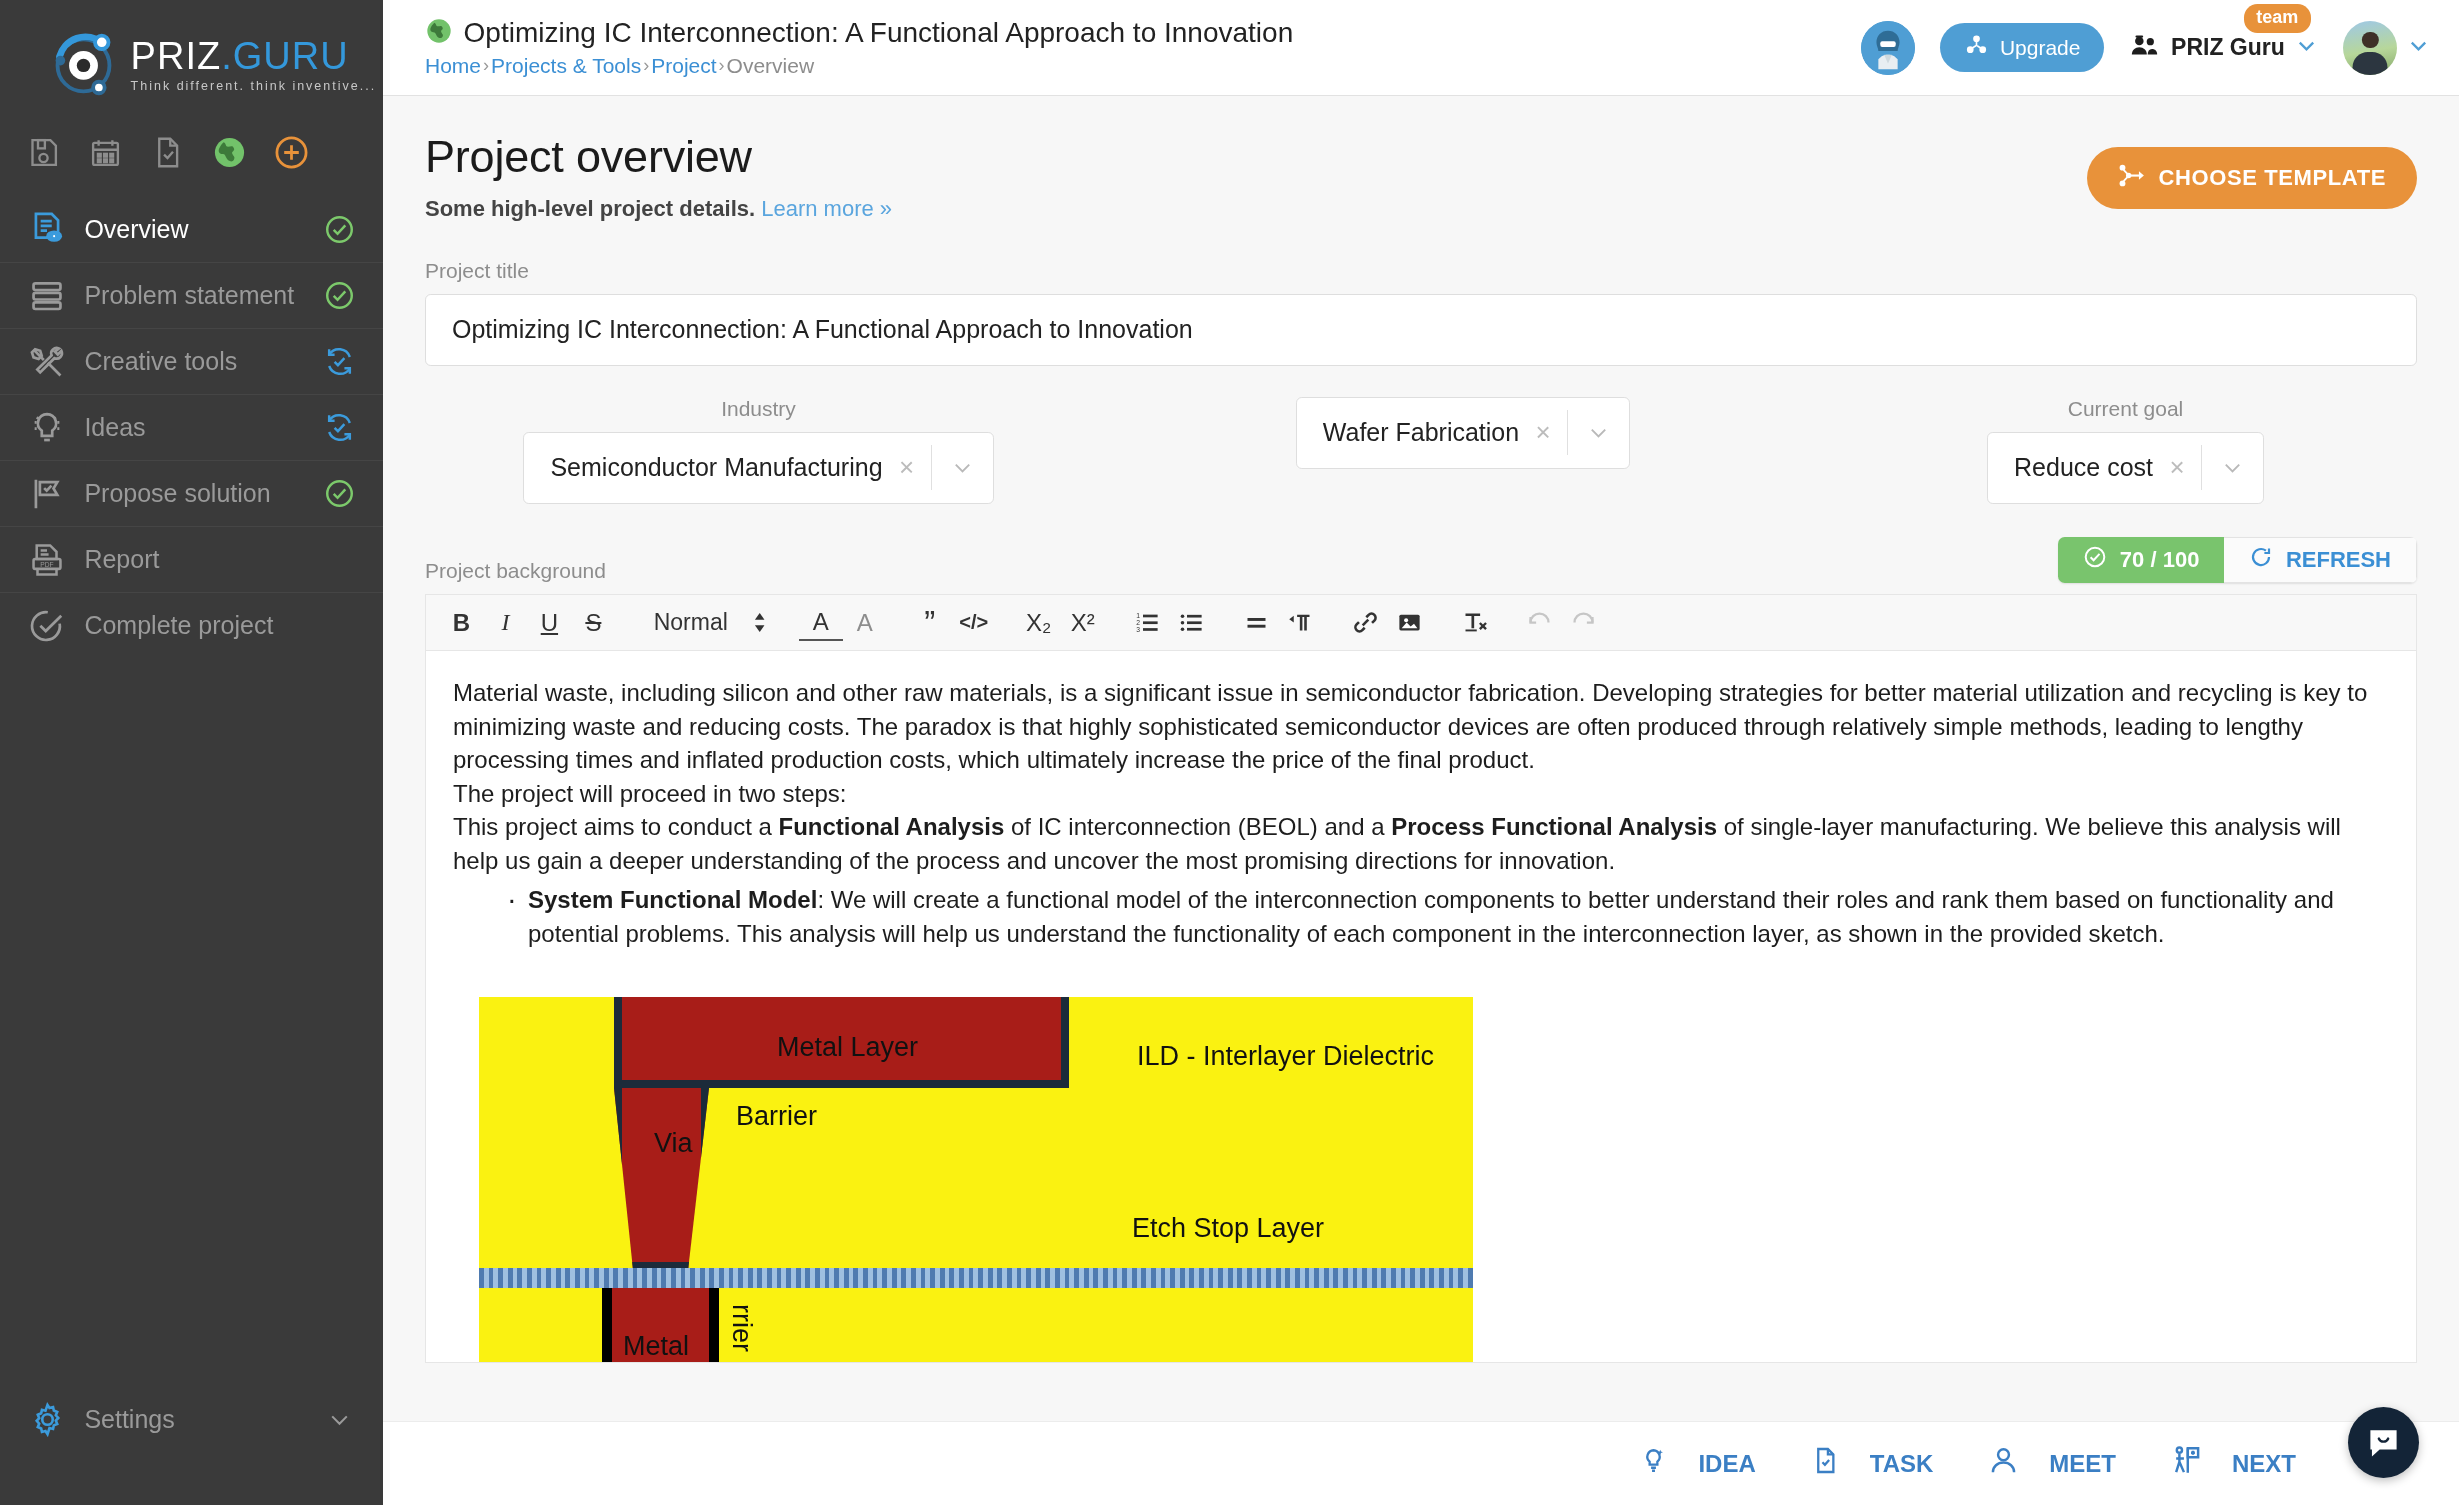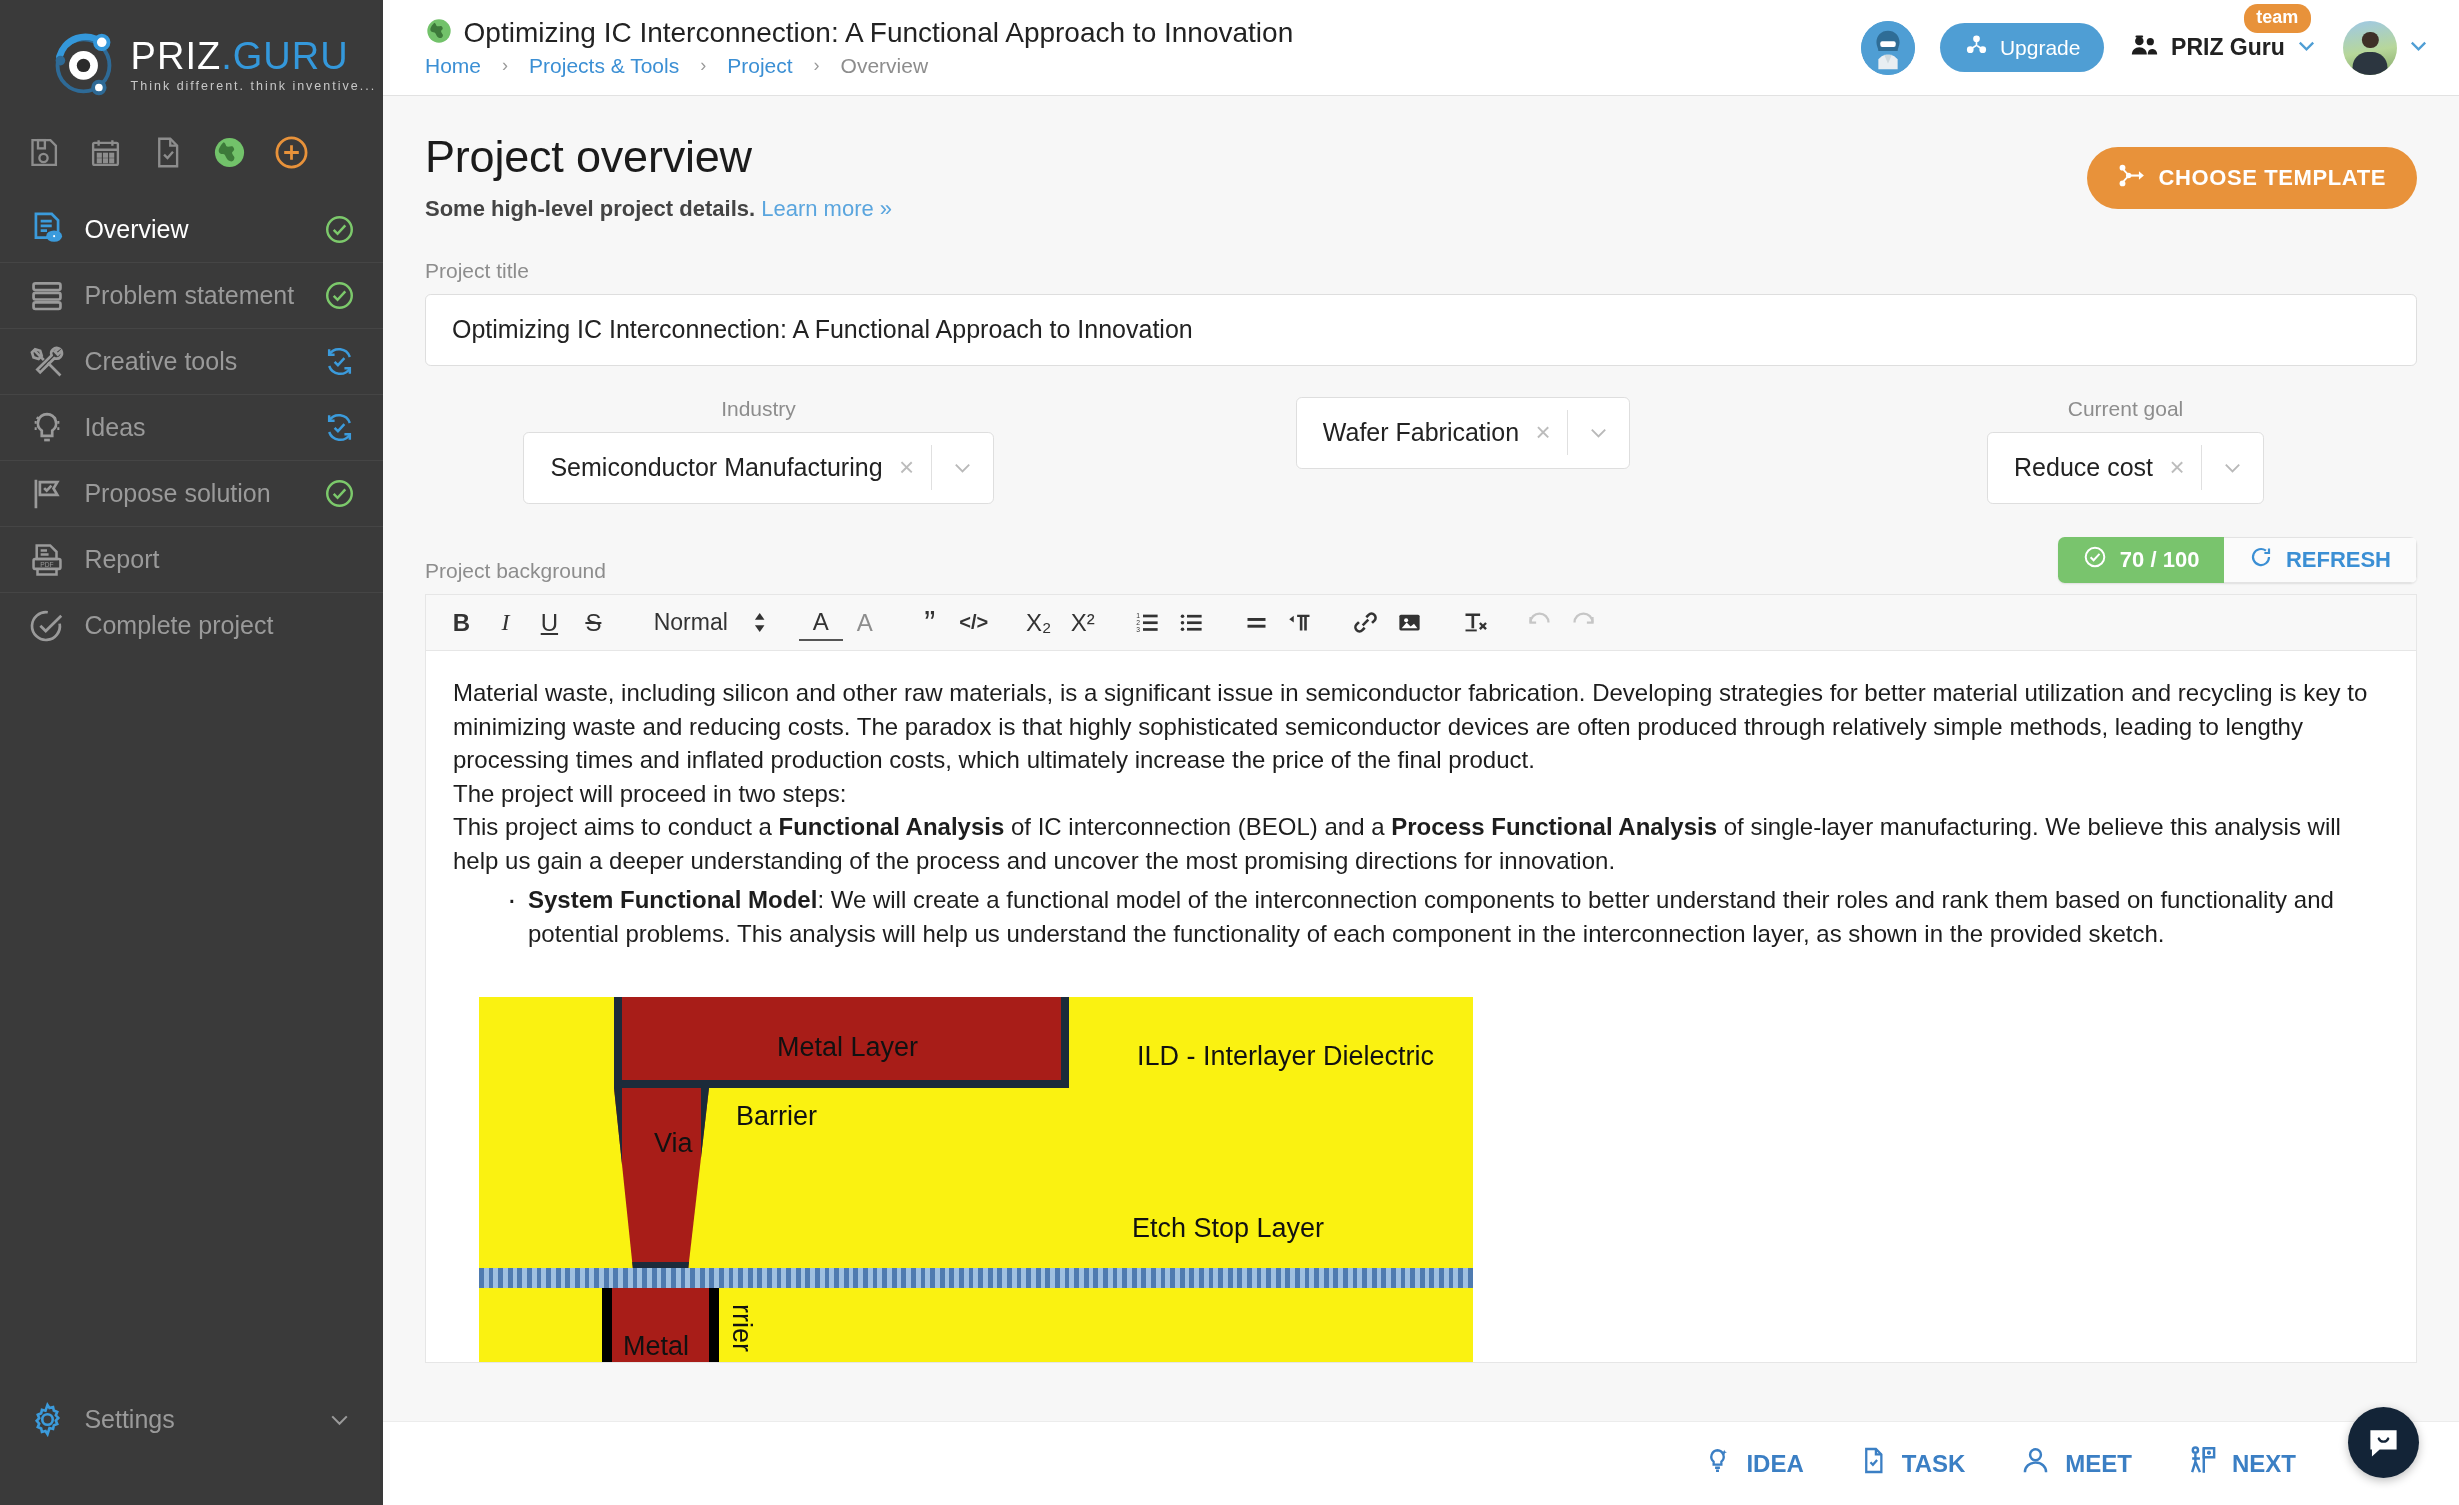--- a/index.html
+++ b/index.html
@@ -53,21 +53,21 @@
 
   .topbar {
     height: 96px; flex: 0 0 96px; background: #ffffff;
     border-bottom: 1px solid #e2e2e2;
     display: flex; align-items: center; padding: 0 29px 0 42px;
     position: relative;
   }
   .topbar-left { flex: 1; display: flex; flex-direction: column; justify-content: center; gap: 4.8px; }
   .tb-title-row { display: flex; align-items: center; gap: 10.6px; }
   .tb-title { font-size: 28px; color: #222; font-weight: 400; white-space: nowrap; }
-  .breadcrumb { display: flex; align-items: center; gap: 21px; font-size: 21px; }
+  .breadcrumb { display: flex; align-items: center; gap: 2px; font-size: 21px; }
   .breadcrumb a { color: #3b8fd4; text-decoration: none; cursor: pointer; }
   .breadcrumb .sep { color: #9a9a9a; font-size: 18px; }
   .breadcrumb .cur { color: #8d8d8d; }
 
   .topbar-right { display: flex; align-items: center; gap: 25px; }
   .bot-avatar { width: 54px; height: 54px; border-radius: 50%; background: #4f9ed4; overflow: hidden; position: relative; }
   .upgrade-btn {
     background: #4f9ed4; color: #fff; border-radius: 29px;
     height: 49px; padding: 0 24px; display: flex; align-items: center; gap: 10.6px;
     font-size: 21px; cursor: pointer; border: none;
@@ -177,21 +177,21 @@
   .sk-etch { position: absolute; left: 0; top: 271px; width: 100%; height: 20px;
              background: repeating-linear-gradient(90deg,#4f7bb0 0 4.8px,#9fc0e0 4.8px 9.6px); }
   .sk-lower-metal { position: absolute; left: 123px; top: 291px; width: 117px; height: 115px; background: #a81d18;
                     border-left: 10.6px solid #000; border-right: 10.6px solid #000; }
 
   
   .bottombar {
     height: 84px; flex: 0 0 84px; background: #fff; border-top: 1px solid #ececec;
     display: flex; align-items: center; justify-content: flex-end; padding-right: 163px; gap: 55px;
   }
-  .bb-item { display: flex; align-items: center; gap: 14px; color: #3b7fc4; font-size: 24px; font-weight: 700; cursor: pointer; }
+  .bb-item { display: flex; align-items: center; gap: 30px; color: #3b7fc4; font-size: 24px; font-weight: 700; cursor: pointer; }
 
   .chat-fab {
     position: absolute; right: 40px; bottom: 27px; width: 71px; height: 71px;
     border-radius: 50%; background: #132437; display: flex; align-items: center; justify-content: center;
     cursor: pointer; box-shadow: 0 2.9px 9.6px rgba(0,0,0,.25);
   }
 </style>
 </head>
 <body>
 

